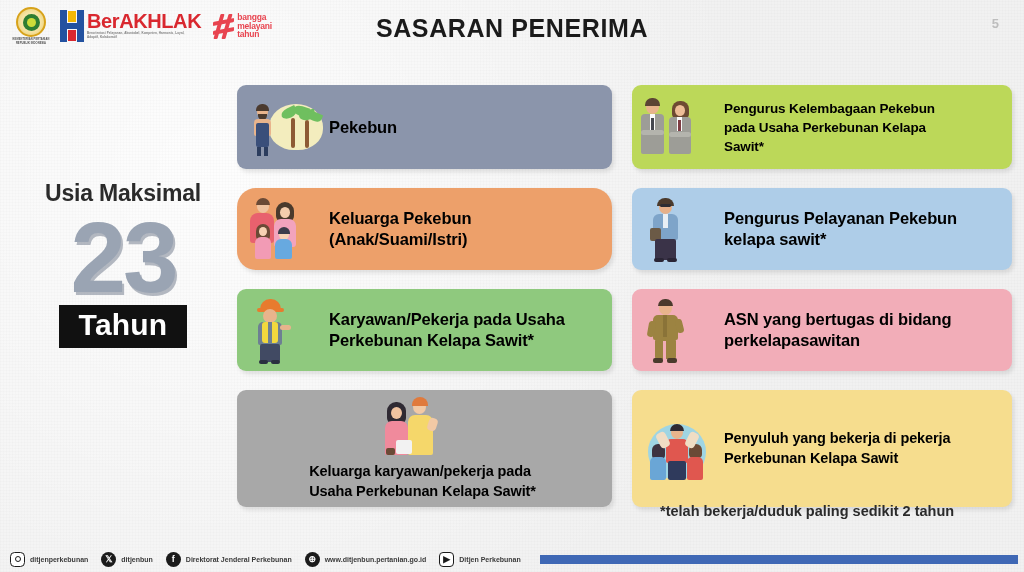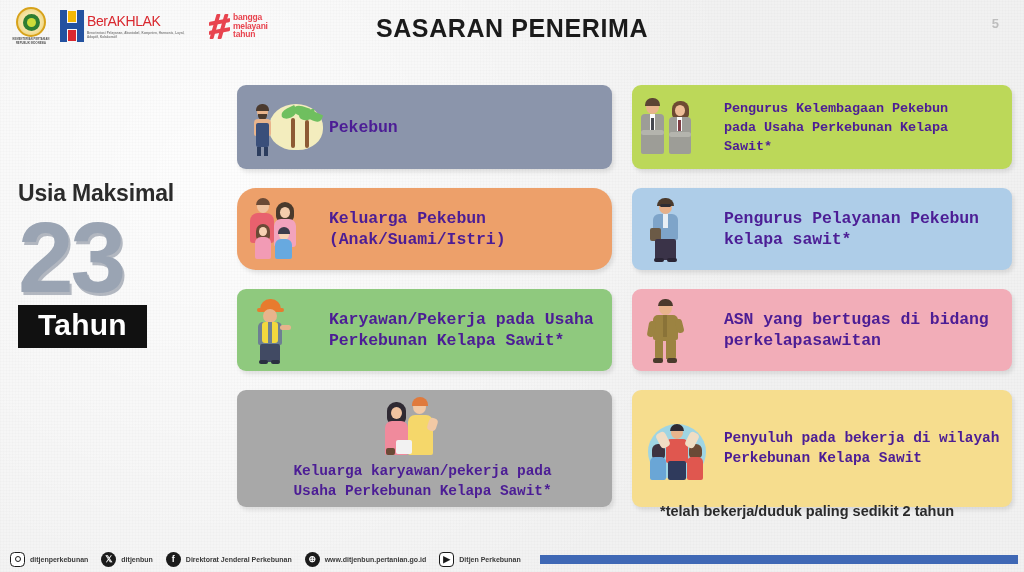--- a/index.html
+++ b/index.html
@@ -77,21 +77,21 @@
   .berakhlak-mark {
     width: 24px; height: 32px; position: relative;
   }
   .bm-col-l { position: absolute; left: 0;  top: 0;   width: 7px; height: 32px; background: #2352a0; }
   .bm-col-r { position: absolute; right: 0; top: 0;   width: 7px; height: 32px; background: #2352a0; }
   .bm-bar   { position: absolute; left: 5px; top: 13px; width: 14px; height: 6px; background: #2352a0; }
   .bm-y     { position: absolute; left: 8px; top: 1px;  width: 8px; height: 11px; background: #f2b705; }
   .bm-r     { position: absolute; left: 8px; top: 20px; width: 8px; height: 11px; background: #d9282f; }
   .berakhlak-txt { display: flex; flex-direction: column; justify-content: center; }
   .berakhlak-word {
-    font-size: 14px; font-weight: 400; color: #d9282f; letter-spacing: -.4px;
+    font-size: 20px; font-weight: 700; color: #d9282f; letter-spacing: -.4px;
     line-height: 17px; position: relative;
   }
   .berakhlak-sub {
     font-size: 3px; line-height: 4px; color: #7a7a7a; font-weight: 700;
     letter-spacing: .1px; margin-top: 1px; max-width: 110px;
   }
 
   .bangga {
     display: flex; align-items: center; gap: 3px; margin-left: 4px;
   }
@@ -126,21 +126,21 @@
     color: #bdbdbd;
     font-weight: 600;
     z-index: 3;
   }
 
   
   .age-panel {
     position: absolute;
     left: 18px; top: 180px;
     width: 210px;
-    text-align: left;
+    text-align: center;
     z-index: 3;
   }
   .age-label {
     font-size: 23px;
     font-weight: 700;
     color: #2b2b2b;
     letter-spacing: -.2px;
   }
   .age-number {
     font-size: 100px;
@@ -191,24 +191,23 @@
     flex: 0 0 auto;
     width: 82px;
     height: 66px;
     position: relative;
     margin-right: 4px;
   }
   .card-text {
     flex: 1 1 auto;
     font-size: 16.5px;
     font-weight: 700;
-    color: #4c1d95;
+    color: #000000;
     line-height: 21px;
     letter-spacing: -.1px;
-    font-family: Liberation Mono, monospace;
   }
   .card-text.small {
     font-size: 14.5px;
     line-height: 19.5px;
   }
   .card-text.tiny {
     font-size: 13.5px;
     line-height: 19px;
   }
 
@@ -489,21 +488,21 @@
         <div class="fig head" style="left:16px;top:30px;width:10px;height:11px;background:#f0c3a0;"></div>
         <div class="fig" style="left:14px;top:28px;width:13px;height:15px;background:#3d3340;border-radius:6px 6px 4px 4px;"></div>
         <div class="fig body" style="left:12px;top:41px;width:16px;height:23px;background:#6aa6d6;border-radius:5px 5px 2px 2px;"></div>
         <div class="fig head" style="left:52px;top:30px;width:10px;height:11px;background:#f0c3a0;"></div>
         <div class="fig" style="left:51px;top:28px;width:13px;height:14px;background:#6b4a36;border-radius:6px 6px 4px 4px;"></div>
         <div class="fig body" style="left:49px;top:41px;width:16px;height:23px;background:#e0574f;border-radius:5px 5px 2px 2px;"></div>
         <div class="fig" style="left:20px;top:16px;width:10px;height:16px;background:#f0ddc4;border-radius:4px;transform:rotate(-28deg);"></div>
         <div class="fig" style="left:49px;top:16px;width:10px;height:16px;background:#f0ddc4;border-radius:4px;transform:rotate(28deg);"></div>
       </div>
       <div class="card-text small">
-        <div>Penyuluh pada bekerja di wilayah</div>
+        <div>Penyuluh yang bekerja di pekerja</div>
         <div>Perkebunan Kelapa Sawit</div>
       </div>
     </div>
   </div>
 
   <div class="footnote">*telah bekerja/duduk paling sedikit 2 tahun</div>
 
   <div class="footer">
 
     <div class="footer-item">

